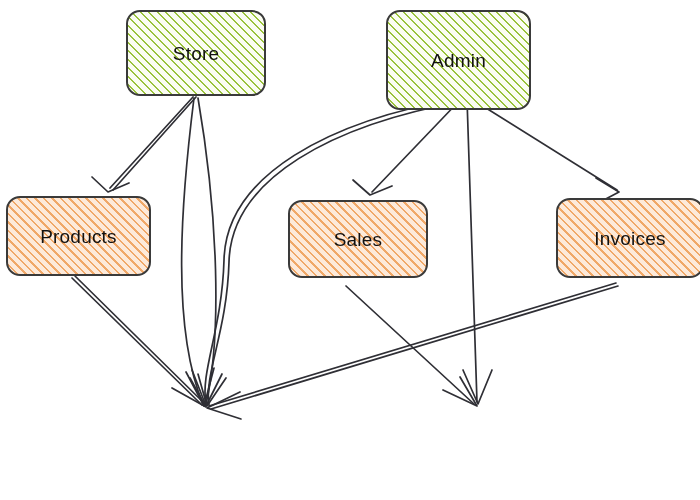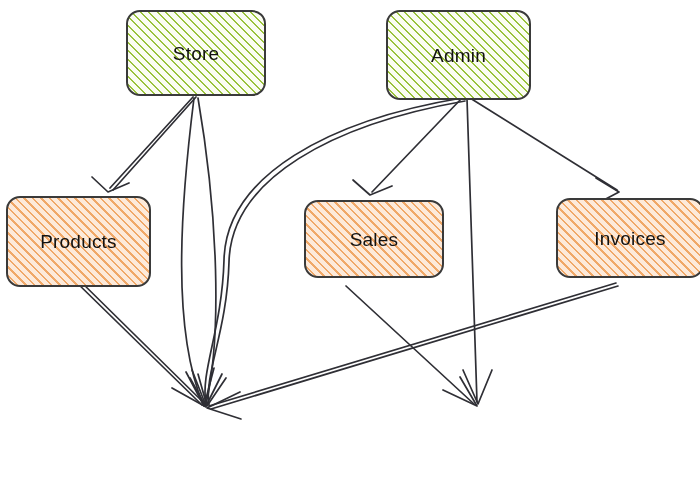--- a/index.html
+++ b/index.html
@@ -137,29 +137,29 @@
       <path class="edge-path" d="M 616 283 L 209 406"></path>
       <path class="edge-path" d="M 618 286 L 211 409"></path>
       <path class="edge-head" d="M 240 392 L 207 408 L 241 419"></path>
     </g>
   </svg>
 
   <div class="node fill-green" style="left:126px; top:10px; width:140px; height:86px;">
     <span class="node-label">Store</span>
   </div>
 
-  <div class="node fill-green" style="left:386px; top:10px; width:145px; height:90px;">
+  <div class="node fill-green" style="left:386px; top:10px; width:145px; height:100px;">
     <span class="node-label">Admin</span>
   </div>
 
-  <div class="node fill-orange" style="left:6px; top:196px; width:145px; height:91px;">
+  <div class="node fill-orange" style="left:6px; top:196px; width:145px; height:80px;">
     <span class="node-label">Products</span>
   </div>
 
-  <div class="node fill-orange" style="left:288px; top:200px; width:140px; height:78px;margin-left:16px;">
+  <div class="node fill-orange" style="left:288px; top:200px; width:140px; height:78px;">
     <span class="node-label">Sales</span>
   </div>
 
   <div class="node fill-orange" style="left:556px; top:198px; width:148px; height:80px;">
     <span class="node-label">Invoices</span>
   </div>
 
 
 
 </div>

